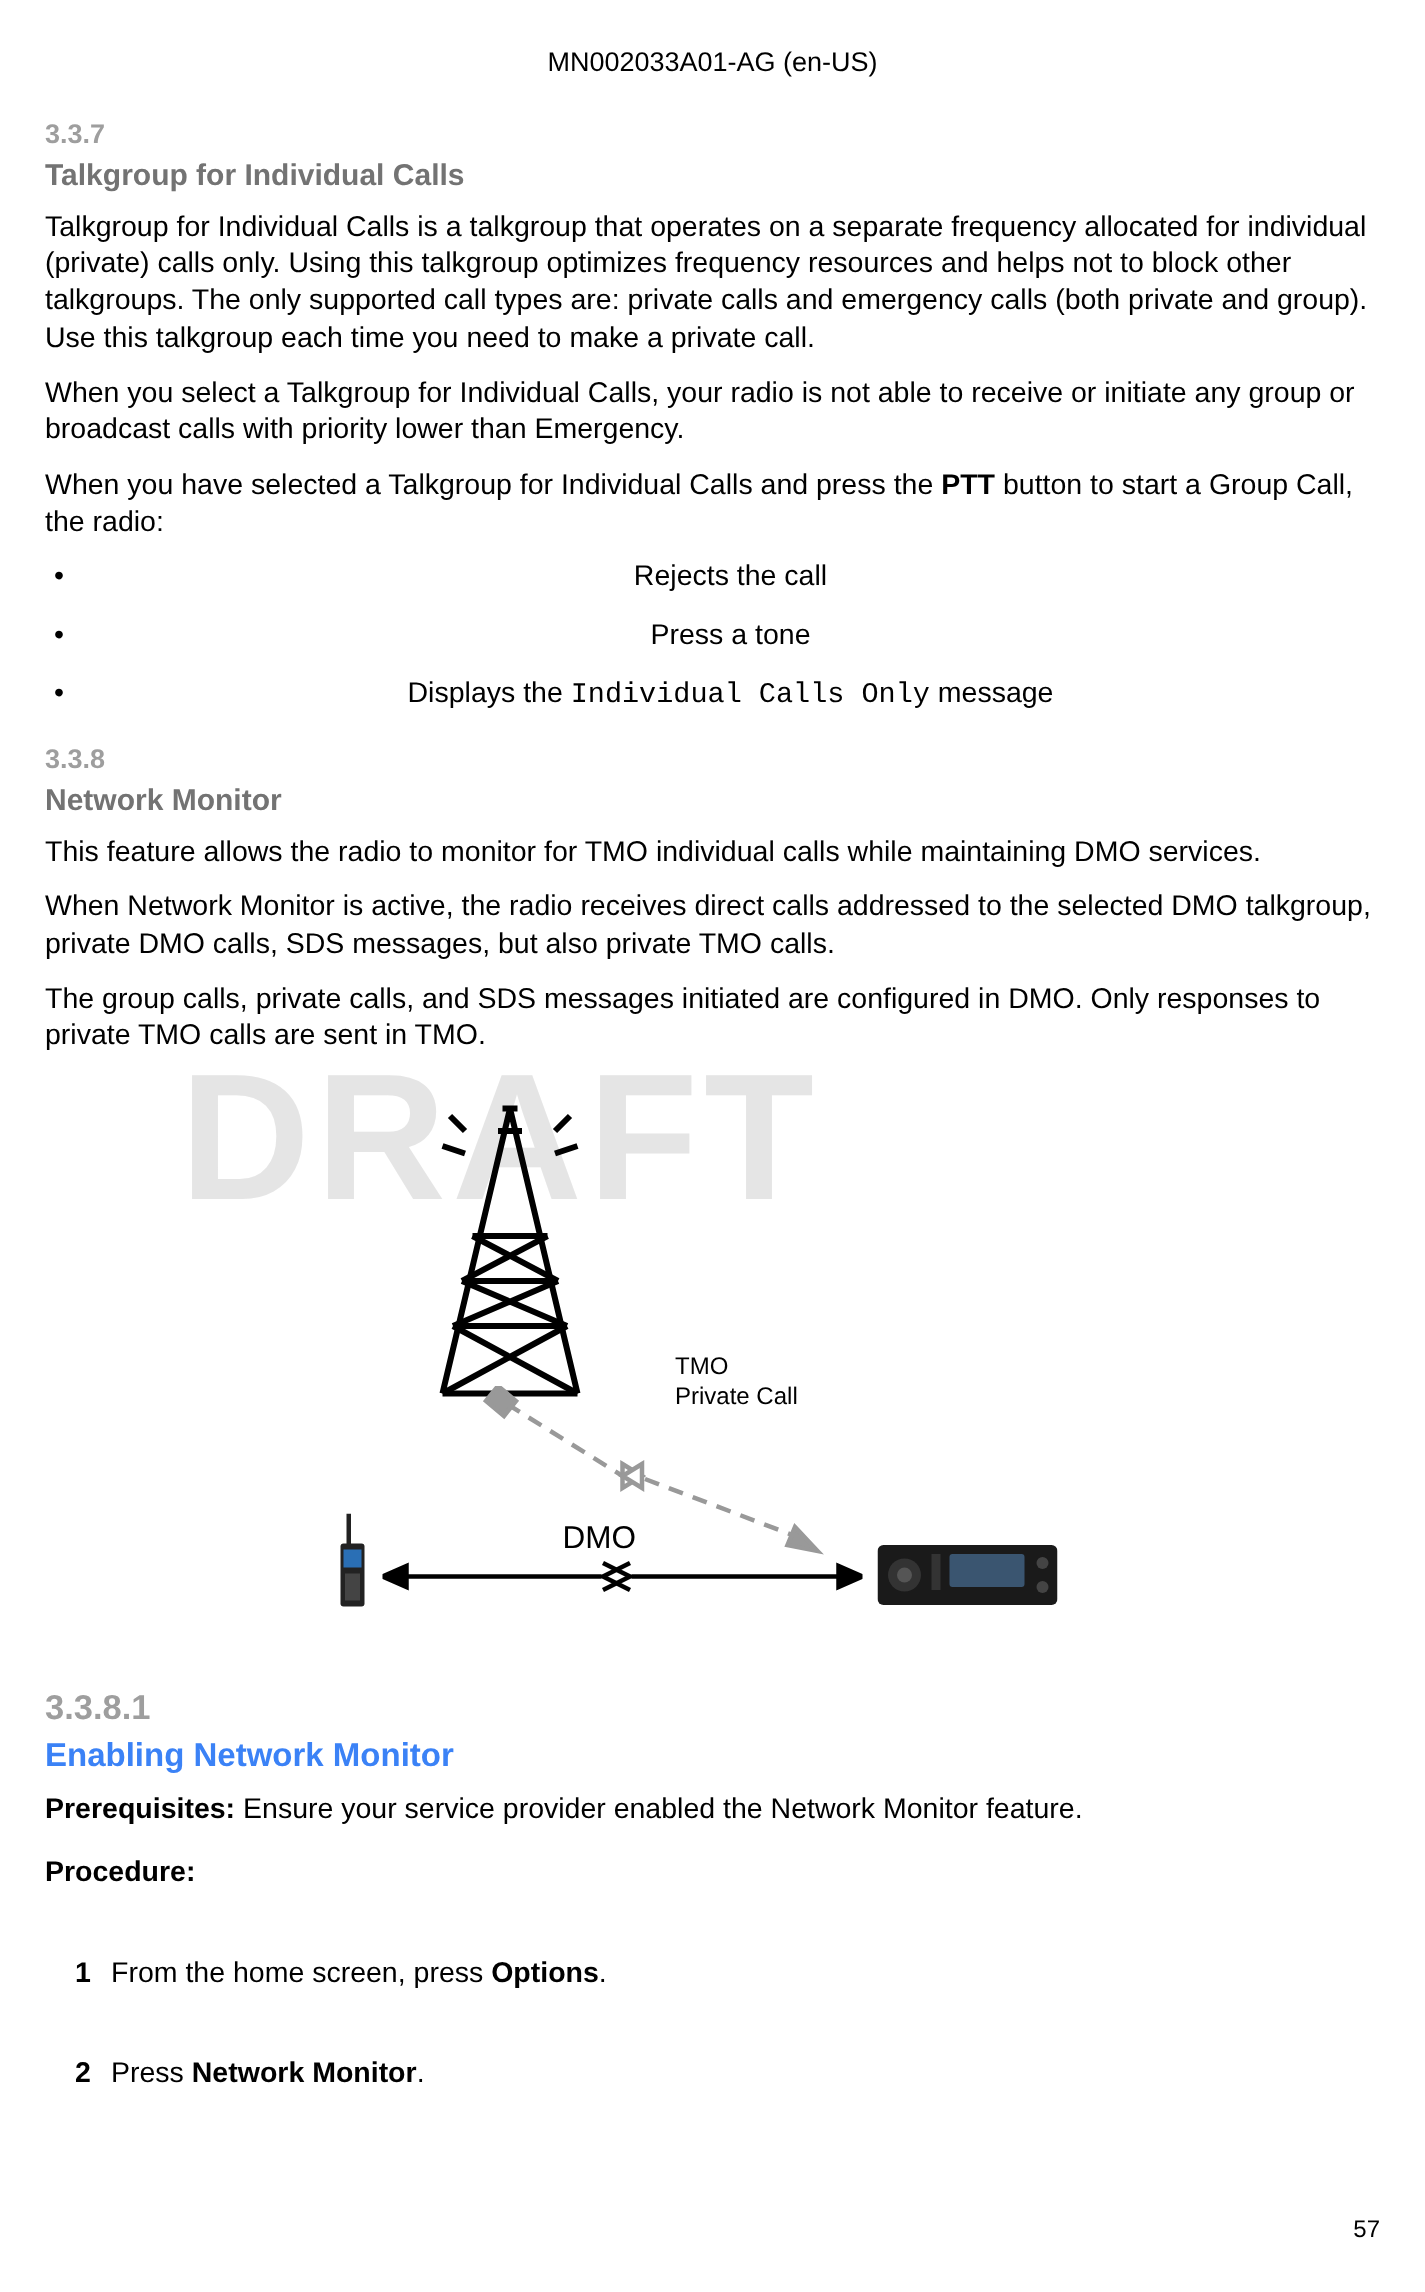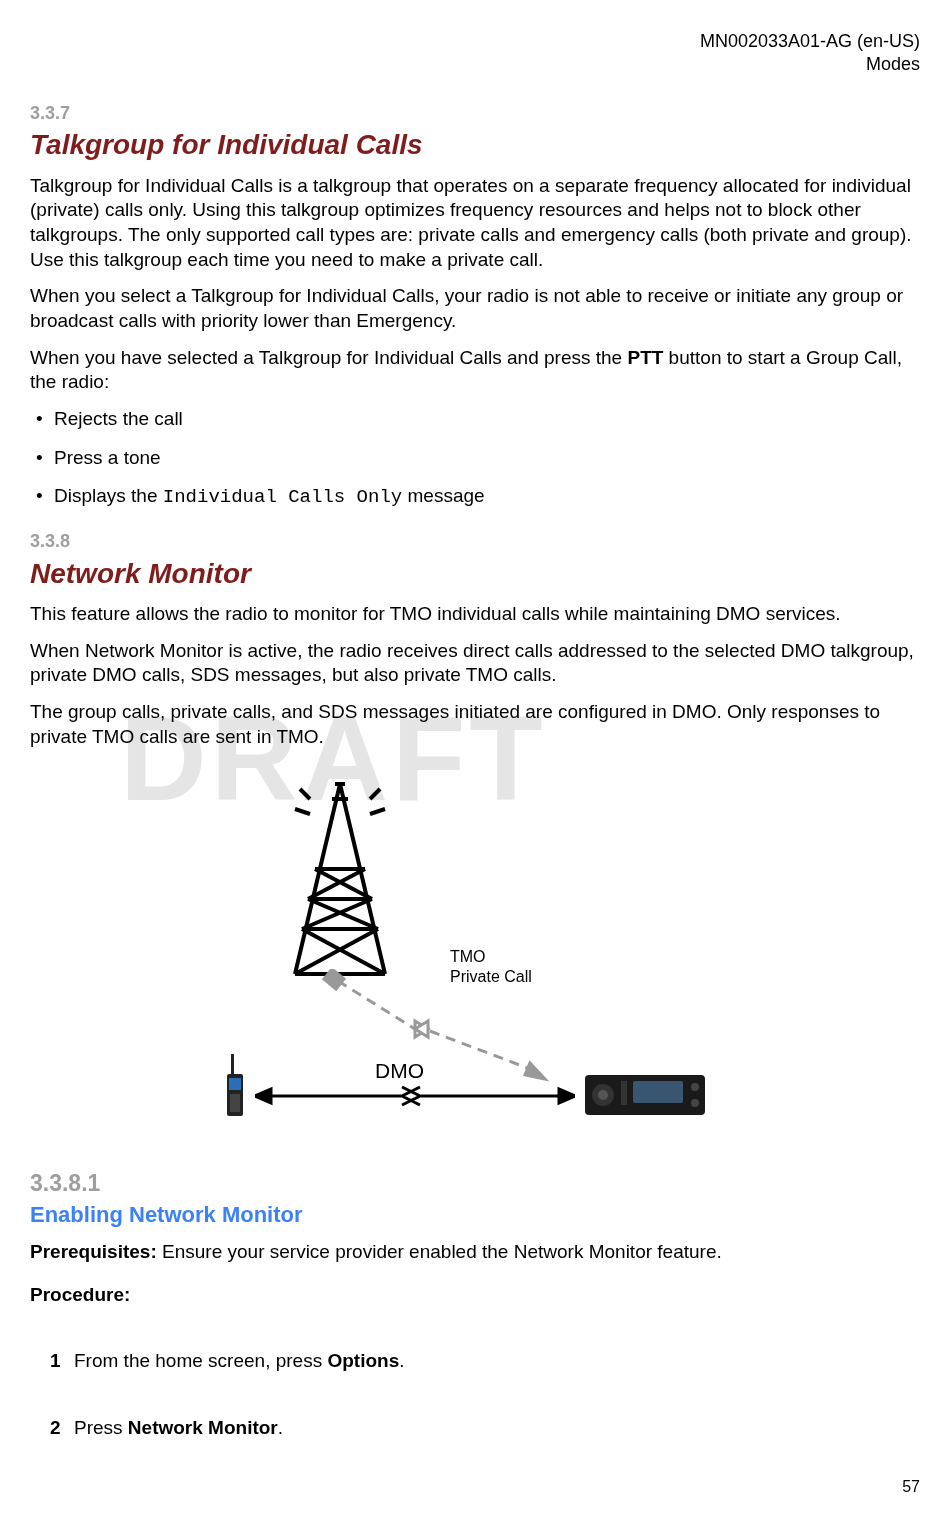--- a/index.html
+++ b/index.html
@@ -8,54 +8,53 @@
       height: 1528px;
       font-family: Arial, Helvetica, sans-serif;
       font-size: 19px;
       line-height: 1.3;
       color: #000;
       padding: 30px 30px 30px 30px;
       position: relative;
       background: #fff;
     }
     .header-right {
-      text-align: right;
+      text-align: center;
       font-size: 18px;
       line-height: 1.3;
       margin-bottom: 25px;
     }
     .section-num {
       color: #9e9e9e;
       font-weight: bold;
       font-size: 18px;
       margin-top: 20px;
     }
     .section-title {
-      color: #7f1d1d;
-      font-weight: bold;
-      font-size: 28px;
+      color: #737373;
+      font-weight: bold;
+      font-size: 20px;
       margin-top: 2px;
       margin-bottom: 10px;
-      font-style: italic;
     }
     .subsection-num {
       color: #9e9e9e;
       font-weight: bold;
       font-size: 23px;
       margin-top: 30px;
     }
     .subsection-title {
       color: #3b82f6;
       font-weight: bold;
       font-size: 22px;
       margin-top: 2px;
       margin-bottom: 10px;
     }
     p { margin-bottom: 12px; }
-    ul.bullets { list-style: none; padding-left: 4px; margin-bottom: 12px; }
+    ul.bullets { list-style: none; padding-left: 4px; margin-bottom: 12px; text-align: center; }
     ul.bullets li { padding-left: 20px; position: relative; margin-bottom: 14px; }
     ul.bullets li::before { content: "•"; position: absolute; left: 2px; top: 0; }
     ol.steps { list-style: none; padding-left: 20px; counter-reset: step; }
     ol.steps li { counter-increment: step; position: relative; padding-left: 24px; margin-bottom: 10px; margin-top: 42px; }
     ol.steps li::before { content: counter(step); position: absolute; left: 0; font-weight: bold; }
     .mono { font-family: "Courier New", Courier, monospace; }
     .bold { font-weight: bold; }
     .watermark {
       position: absolute;
       top: 680px;
@@ -108,21 +107,20 @@
   </style>
 </head>
 <body>
 
 <div class="watermark">DRAFT</div>
 
 <div class="content">
 
   <div class="header-right">
     <div>MN002033A01-AG (en-US)</div>
-    <div>Modes</div>
   </div>
 
   <div class="section-num">3.3.7</div>
   <div class="section-title">Talkgroup for Individual Calls</div>
 
   <p>Talkgroup for Individual Calls is a talkgroup that operates on a separate frequency allocated for individual (private) calls only. Using this talkgroup optimizes frequency resources and helps not to block other talkgroups. The only supported call types are: private calls and emergency calls (both private and group). Use this talkgroup each time you need to make a private call.</p>
   <p>When you select a Talkgroup for Individual Calls, your radio is not able to receive or initiate any group or broadcast calls with priority lower than Emergency.</p>
   <p>
     <span>When you have selected a Talkgroup for Individual Calls and press the </span><span class="bold">PTT</span><span> button to start a Group Call, the radio:</span>
   </p>

